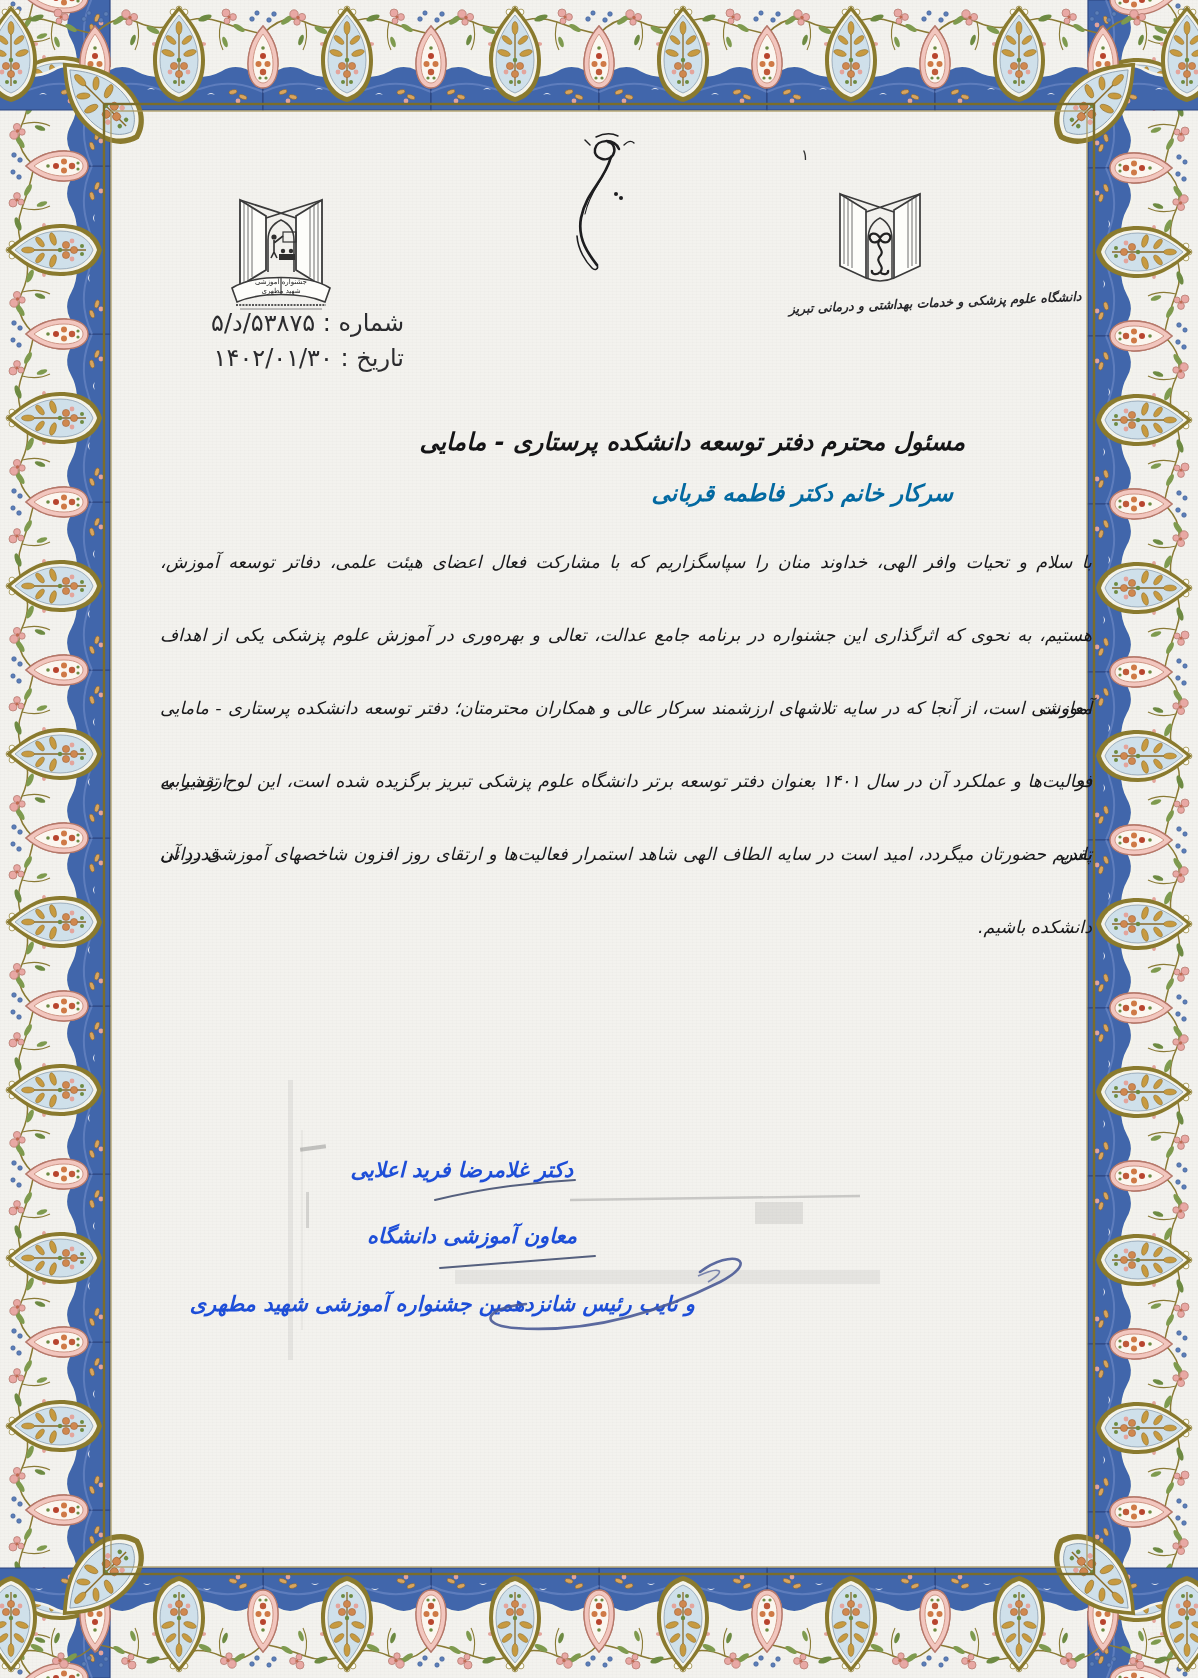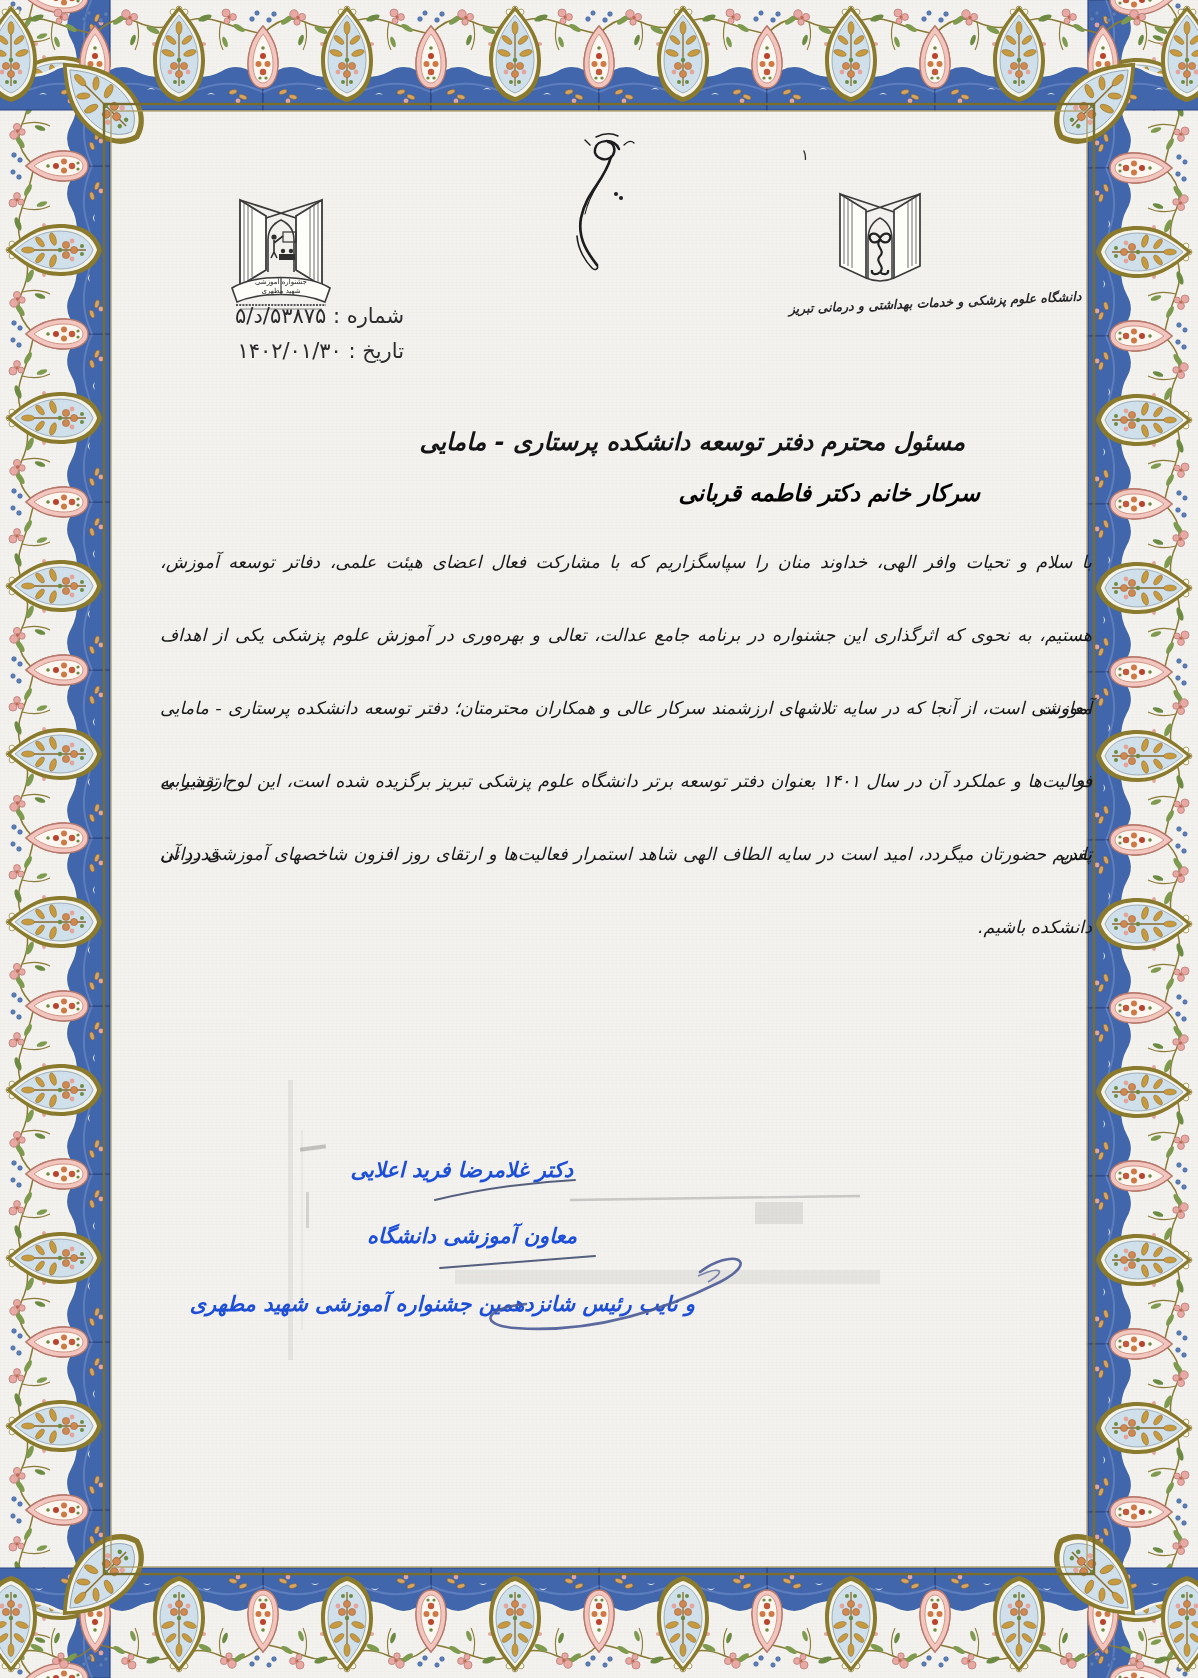--- a/index.html
+++ b/index.html
@@ -9,28 +9,28 @@
         background:repeating-linear-gradient(0deg,rgba(60,60,55,.015) 0 1px,transparent 1px 3px),
                    repeating-linear-gradient(90deg,rgba(60,60,55,.012) 0 1px,transparent 1px 4px);}
   svg.layer{position:absolute;pointer-events:none;}
   #border-svg{left:0;top:0;z-index:1;}
   .content{position:absolute;inset:0;z-index:2;}
   .fa{direction:rtl;unicode-bidi:plaintext;}
   #page-mark{position:absolute;left:801px;top:146px;font-size:15px;color:#333;}
   #bism-svg{left:566px;top:130px;}
   #festival-logo{left:226px;top:192px;}
   #uni-logo{left:830px;top:186px;}
-  #meta-block{position:absolute;left:192px;top:299px;width:212px;text-align:right;direction:rtl;
-        font-size:21px;line-height:35px;color:#2b2b2e;letter-spacing:.4px;}
+  #meta-block{position:absolute;left:192px;top:306px;width:212px;text-align:right;direction:rtl;
+        font-size:24px;line-height:35px;color:#2b2b2e;letter-spacing:.4px;}
   #uni-caption{position:absolute;left:768px;top:295px;width:334px;text-align:center;direction:rtl;
         font-size:12.5px;font-weight:600;font-style:italic;color:#26262a;transform:rotate(-2.5deg);}
   #recipient-title{position:absolute;right:233px;top:412px;font-size:24px;font-weight:700;
         font-style:italic;direction:rtl;color:#141416;margin-top:16px;}
-  #recipient-name{position:absolute;right:218px;top:480px;font-size:23px;font-weight:700;
-        font-style:italic;direction:rtl;color:#000000;margin-left:22px;}
+  #recipient-name{position:absolute;right:245px;top:480px;font-size:23px;font-weight:700;
+        font-style:italic;direction:rtl;color:#0369a1;margin-left:22px;}
   #body-par{position:absolute;left:148px;top:526px;width:932px;direction:rtl;
         font-size:17.5px;font-weight:500;font-style:italic;color:#18181a;margin-left:12px;}
   #body-par .bl{height:73px;line-height:73px;text-align:justify;text-align-last:justify;}
   #body-par .bl.short{text-align:center;text-align-last:right;}
   .sig{position:absolute;font-size:21px;font-weight:700;font-style:italic;direction:rtl;color:#1d4ed8;}
   #sig-name{right:625px;top:1158px;}
   #sig-role1{right:621px;top:1224px;font-style:italic;}
   #sig-role2{right:503px;top:1292px;}
   #sig-svg{left:300px;top:1120px;}
   .art{position:absolute;pointer-events:none;}

